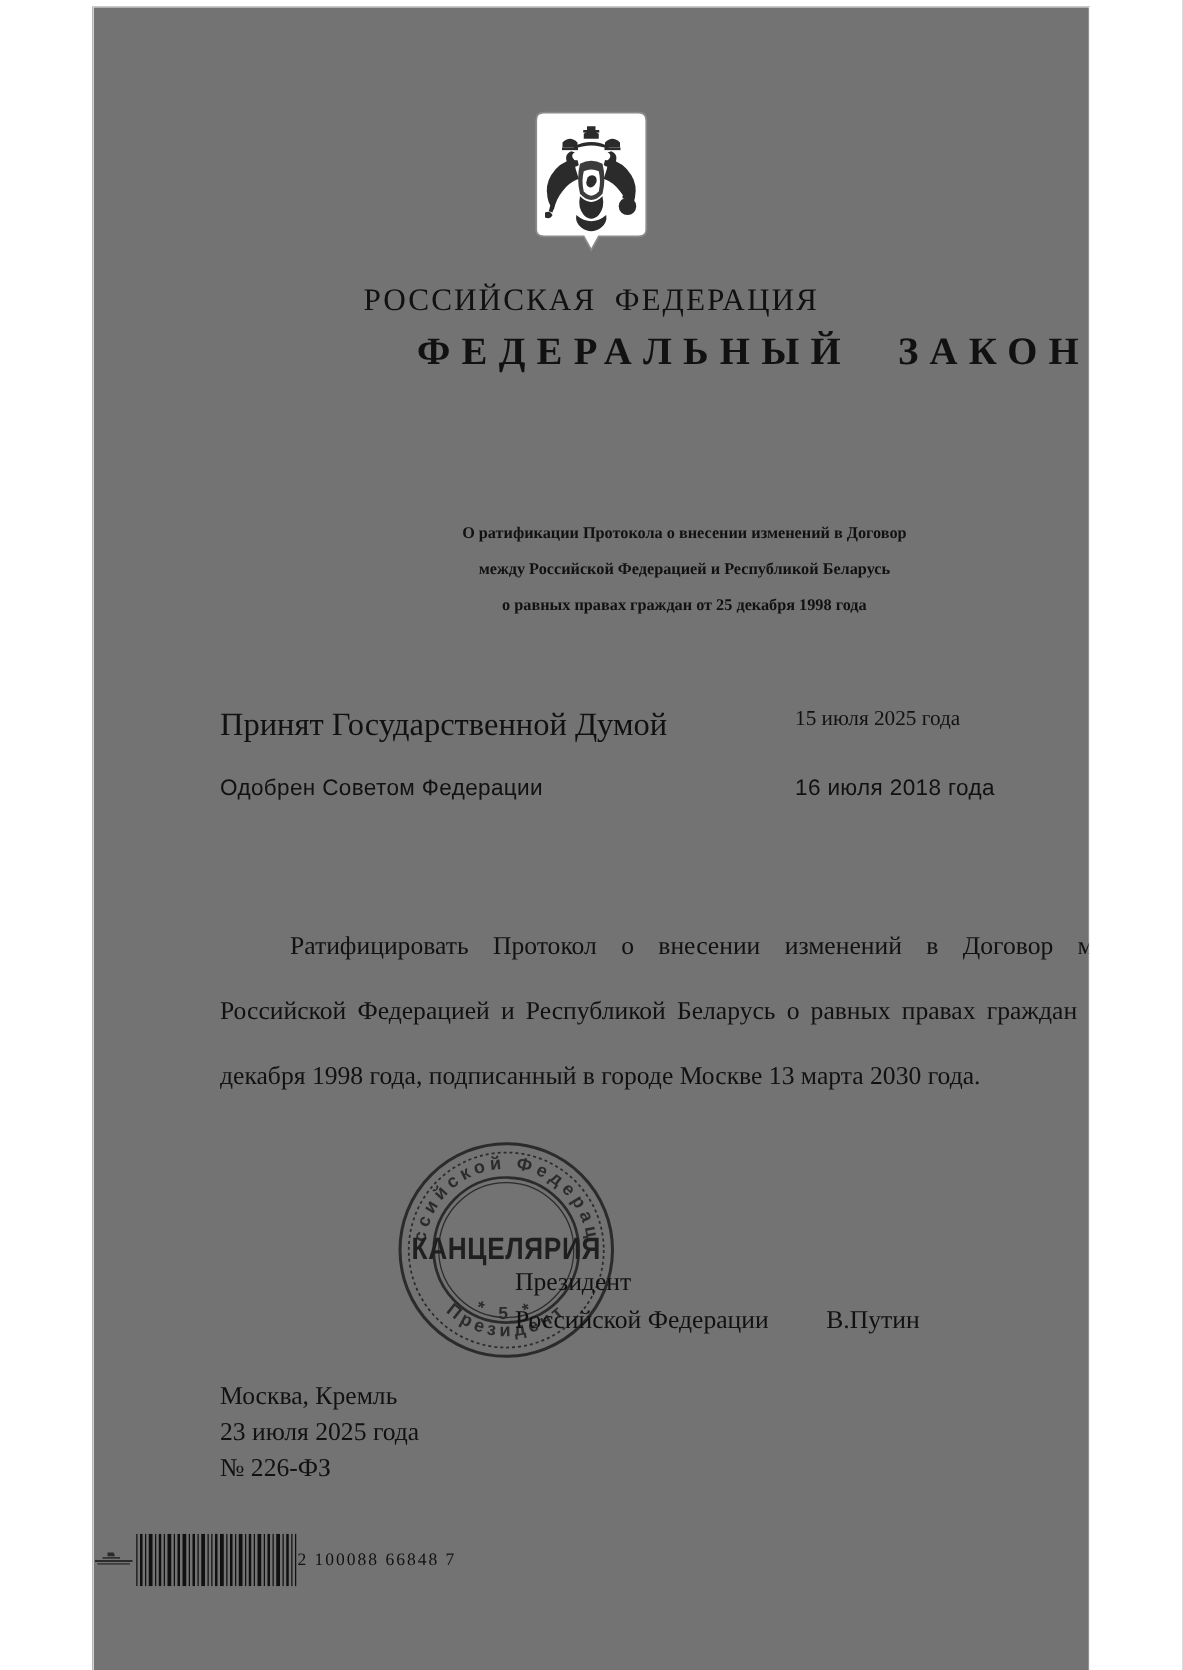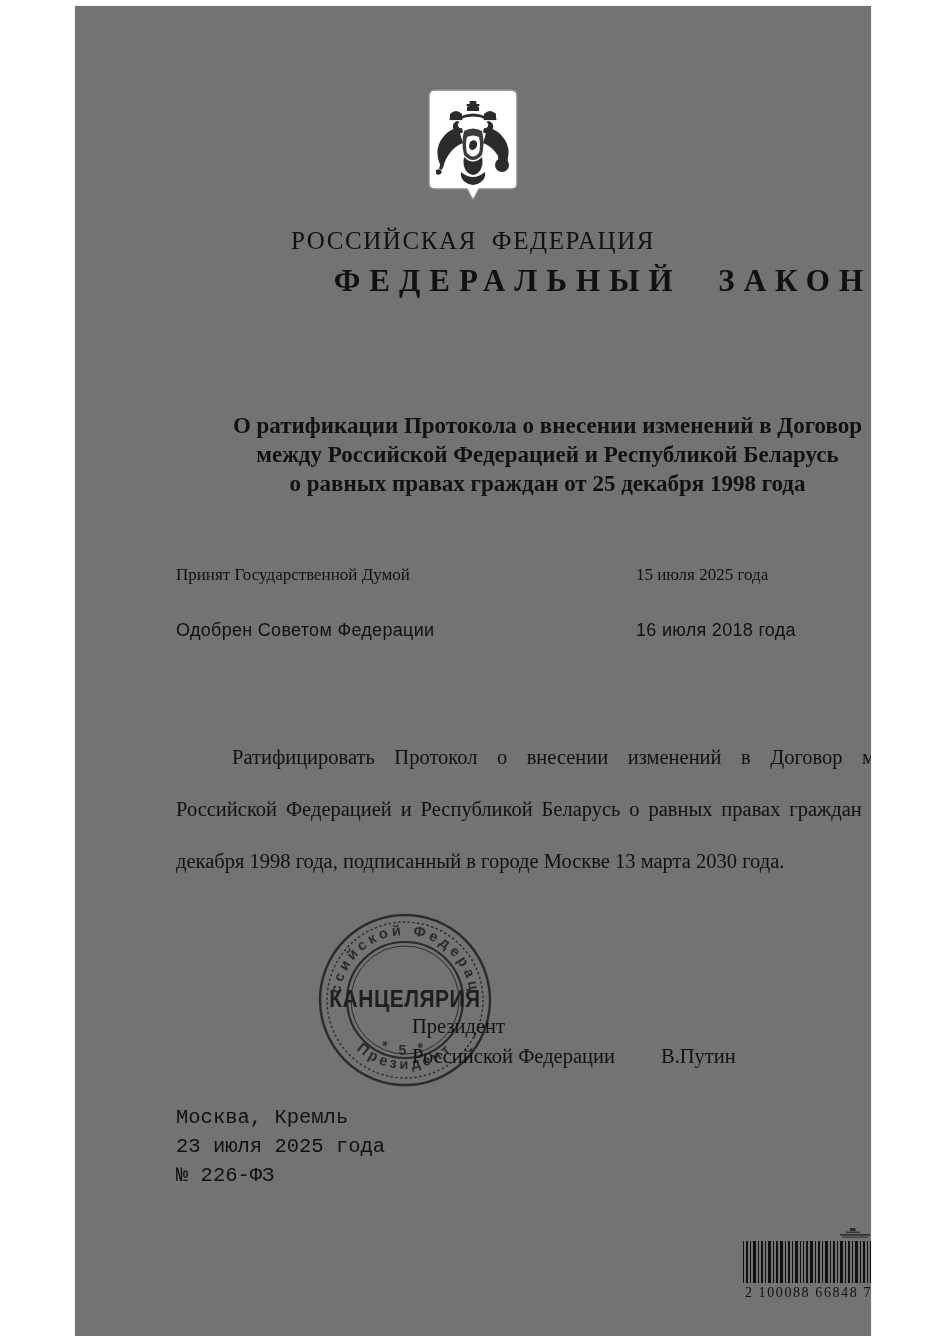--- a/index.html
+++ b/index.html
@@ -66,42 +66,42 @@
     white-space: nowrap;
   }
 
   
   .subject {
     position: absolute;
     left: 102px;
     width: 743px;
     top: 406px;
     text-align: center;
-    font-size: 23px;
+    font-size: 13px;
     font-weight: 700;
     line-height: 29px;
   }
   .subject div { white-space: nowrap; }
 
   
   .approvals {
     position: absolute;
     left: 102px;
     width: 743px;
     top: 560px;
   }
   .approval-row {
     position: relative;
     height: 53px;
   }
   .approval-label {
     position: absolute;
     left: 0;
     top: 0;
-    font-size: 17px;
+    font-size: 26px;
   }
   .approval-date {
     position: absolute;
     left: 460px;
     top: 0;
     font-size: 17px;
   }
   .mono-line .approval-label,
   .mono-line .approval-date {
     font-family: Liberation Sans, sans-serif;
@@ -144,31 +144,29 @@
   }
   .stamp svg { display: block; width: 186px; height: 186px; }
 
   
   .issue-block {
     position: absolute;
     left: 102px;
     top: 1098px;
     font-size: 20.5px;
     line-height: 29px;
-    font-family: Liberation Mono, monospace;
   }
 
   
   .barcode-wrap {
     position: absolute;
     left: 0; right: 0;
     top: 1222px;
     display: flex;
-    flex-direction: column;
-    align-items: flex-end;
+    align-items: center;
   }
   .barcode-mark {
     width: 34px;
     height: 13px;
     margin-bottom: 1px;
   }
   .barcode-bars {
     width: 130px;
     height: 42px;
   }

